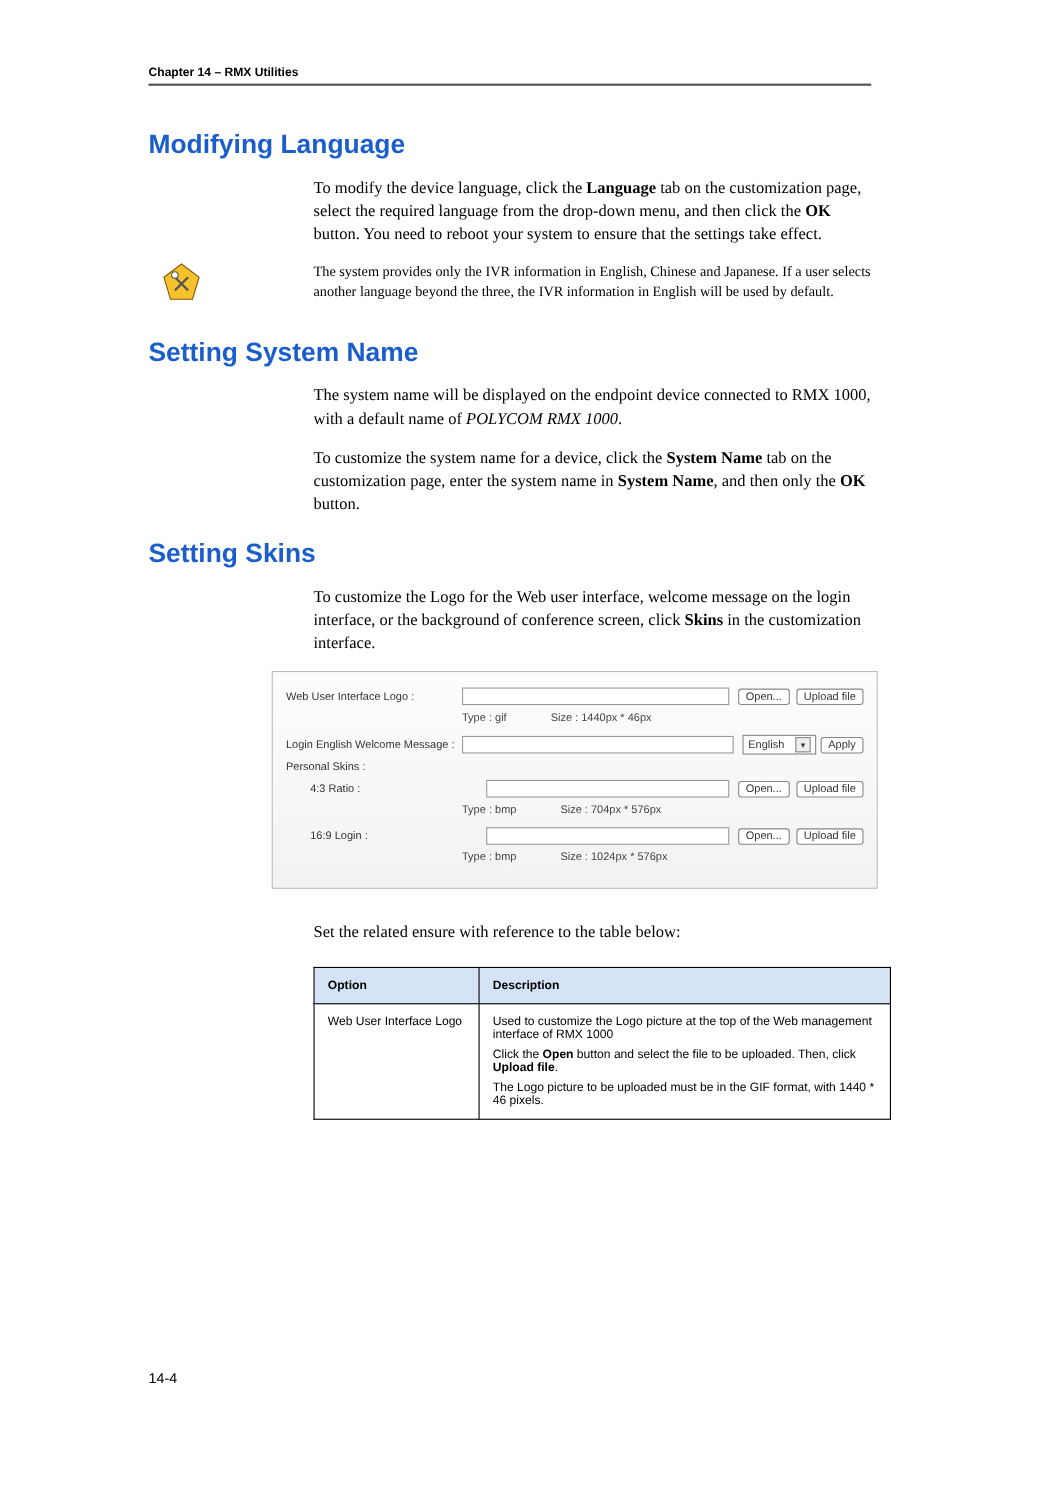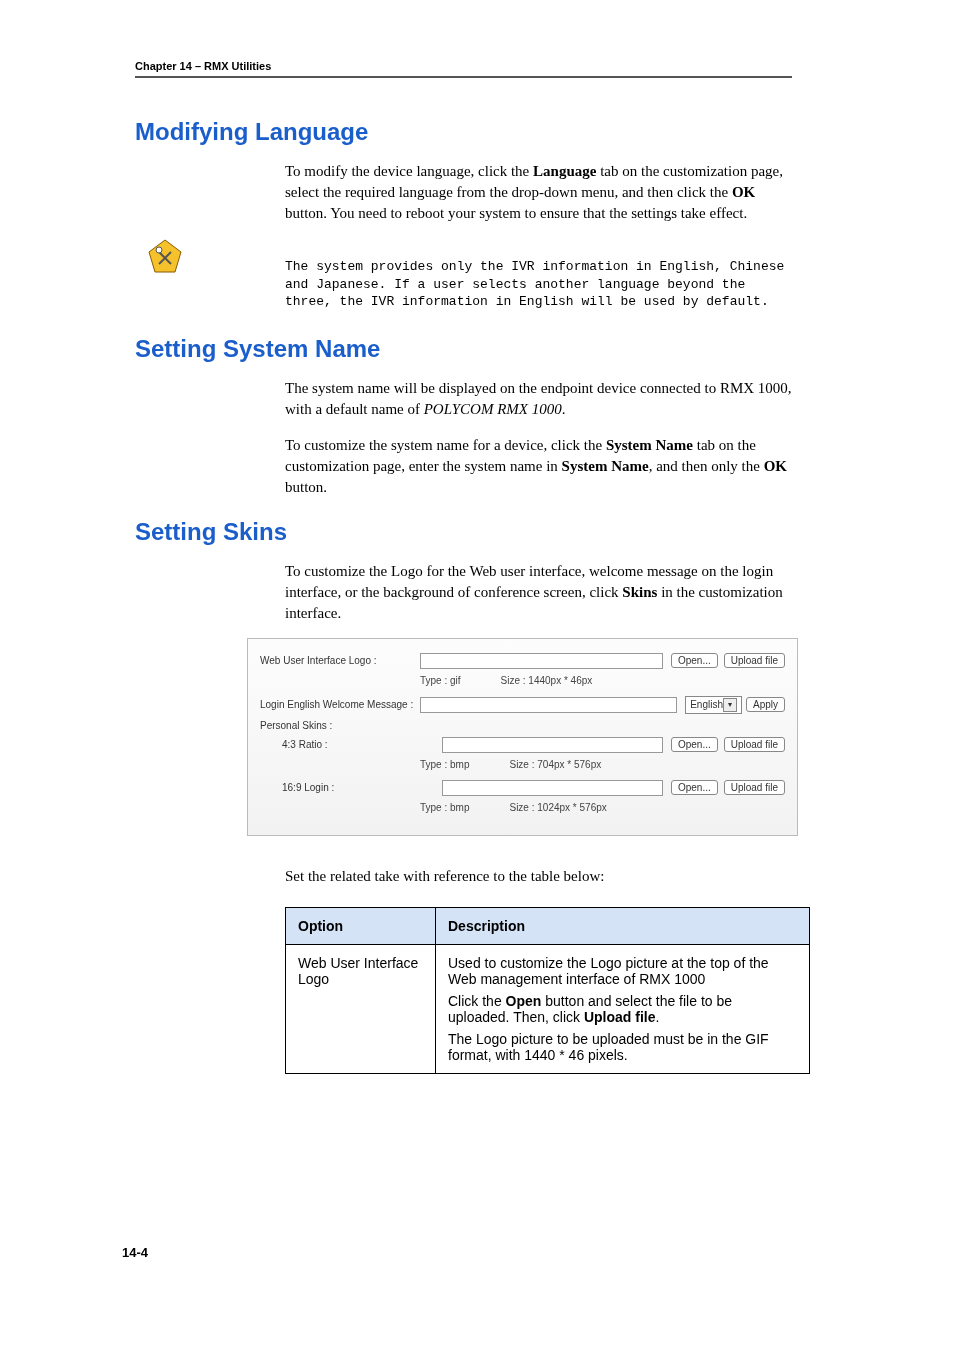--- a/index.html
+++ b/index.html
@@ -46,26 +46,25 @@
     display: flex;
     margin: 12px 0 24px 0;
   }
   .note-icon {
     width: 40px;
     flex-shrink: 0;
     margin-right: 20px;
     margin-left: 10px;
   }
   .note-text {
-    font-family: Liberation Mono, monospace;
+    font-family: Liberation Serif, serif;
     font-size: 13px;
     line-height: 1.35;
     flex: 1;
     margin-left: 80px;
-    margin-top: 20px;
   }
 
   
   .skins-panel {
     margin-left: 112px;
     width: 525px;
     border: 1px solid #bbb;
     background: linear-gradient(#fdfdfd, #f2f2f2);
     padding: 14px 12px 22px 12px;
     font-family: Arial, sans-serif;
@@ -109,61 +108,61 @@
     align-items: center;
     gap: 4px;
     margin-left: 8px;
   }
   .sp-select-box {
     border: 1px solid #888;
     padding: 1px 4px;
     background: #fff;
     display: flex;
     align-items: center;
-    gap: 0;
+    gap: 10px;
     font-size: 10px;
   }
   .sp-arrow {
     border: 1px solid #888;
     width: 12px; height: 12px;
     display: inline-flex;
     align-items: center; justify-content: center;
     font-size: 8px;
     background: #eee;
   }
 
   
   .desc-table {
     margin-left: 150px;
     width: 525px;
     border-collapse: collapse;
     font-family: Arial, sans-serif;
-    font-size: 14px;
+    font-size: 11px;
   }
   .desc-table th, .desc-table td {
     border: 1px solid #000;
     padding: 10px 12px;
     vertical-align: top;
     text-align: left;
   }
   .desc-table thead th {
     background: #d5e3f6;
     font-weight: bold;
   }
   .desc-table tbody th {
     width: 125px;
     font-weight: normal;
   }
 
   .page-num {
     position: absolute;
     bottom: 90px;
-    left: 122px;
+    left: 135px;
     font-size: 13px;
-    font-weight: bold;
+    font-weight: normal;
   }
 
   
   .pin-icon {
     width: 40px; height: 40px;
   }
 </style>
 </head>
 <body>
 
@@ -251,21 +250,21 @@
         <div class="sp-btn">Open...</div>
         <div class="sp-btn">Upload file</div>
       </div>
     </div>
     <div class="sp-meta" style="margin-bottom:0;">
       <span>Type : bmp</span>
       <span>Size : 1024px * 576px</span>
     </div>
   </div>
 
-  <p class="body-text" style="margin-top:30px;">Set the related take with reference to the table below:</p>
+  <p class="body-text" style="margin-top:30px;">Set the related ensure with reference to the table below:</p>
 
   <table class="desc-table" style="margin-top:20px;">
     <thead>
       <tr>
         <th>Option</th>
         <th>Description</th>
       </tr>
     </thead>
     <tbody>
       <tr>

